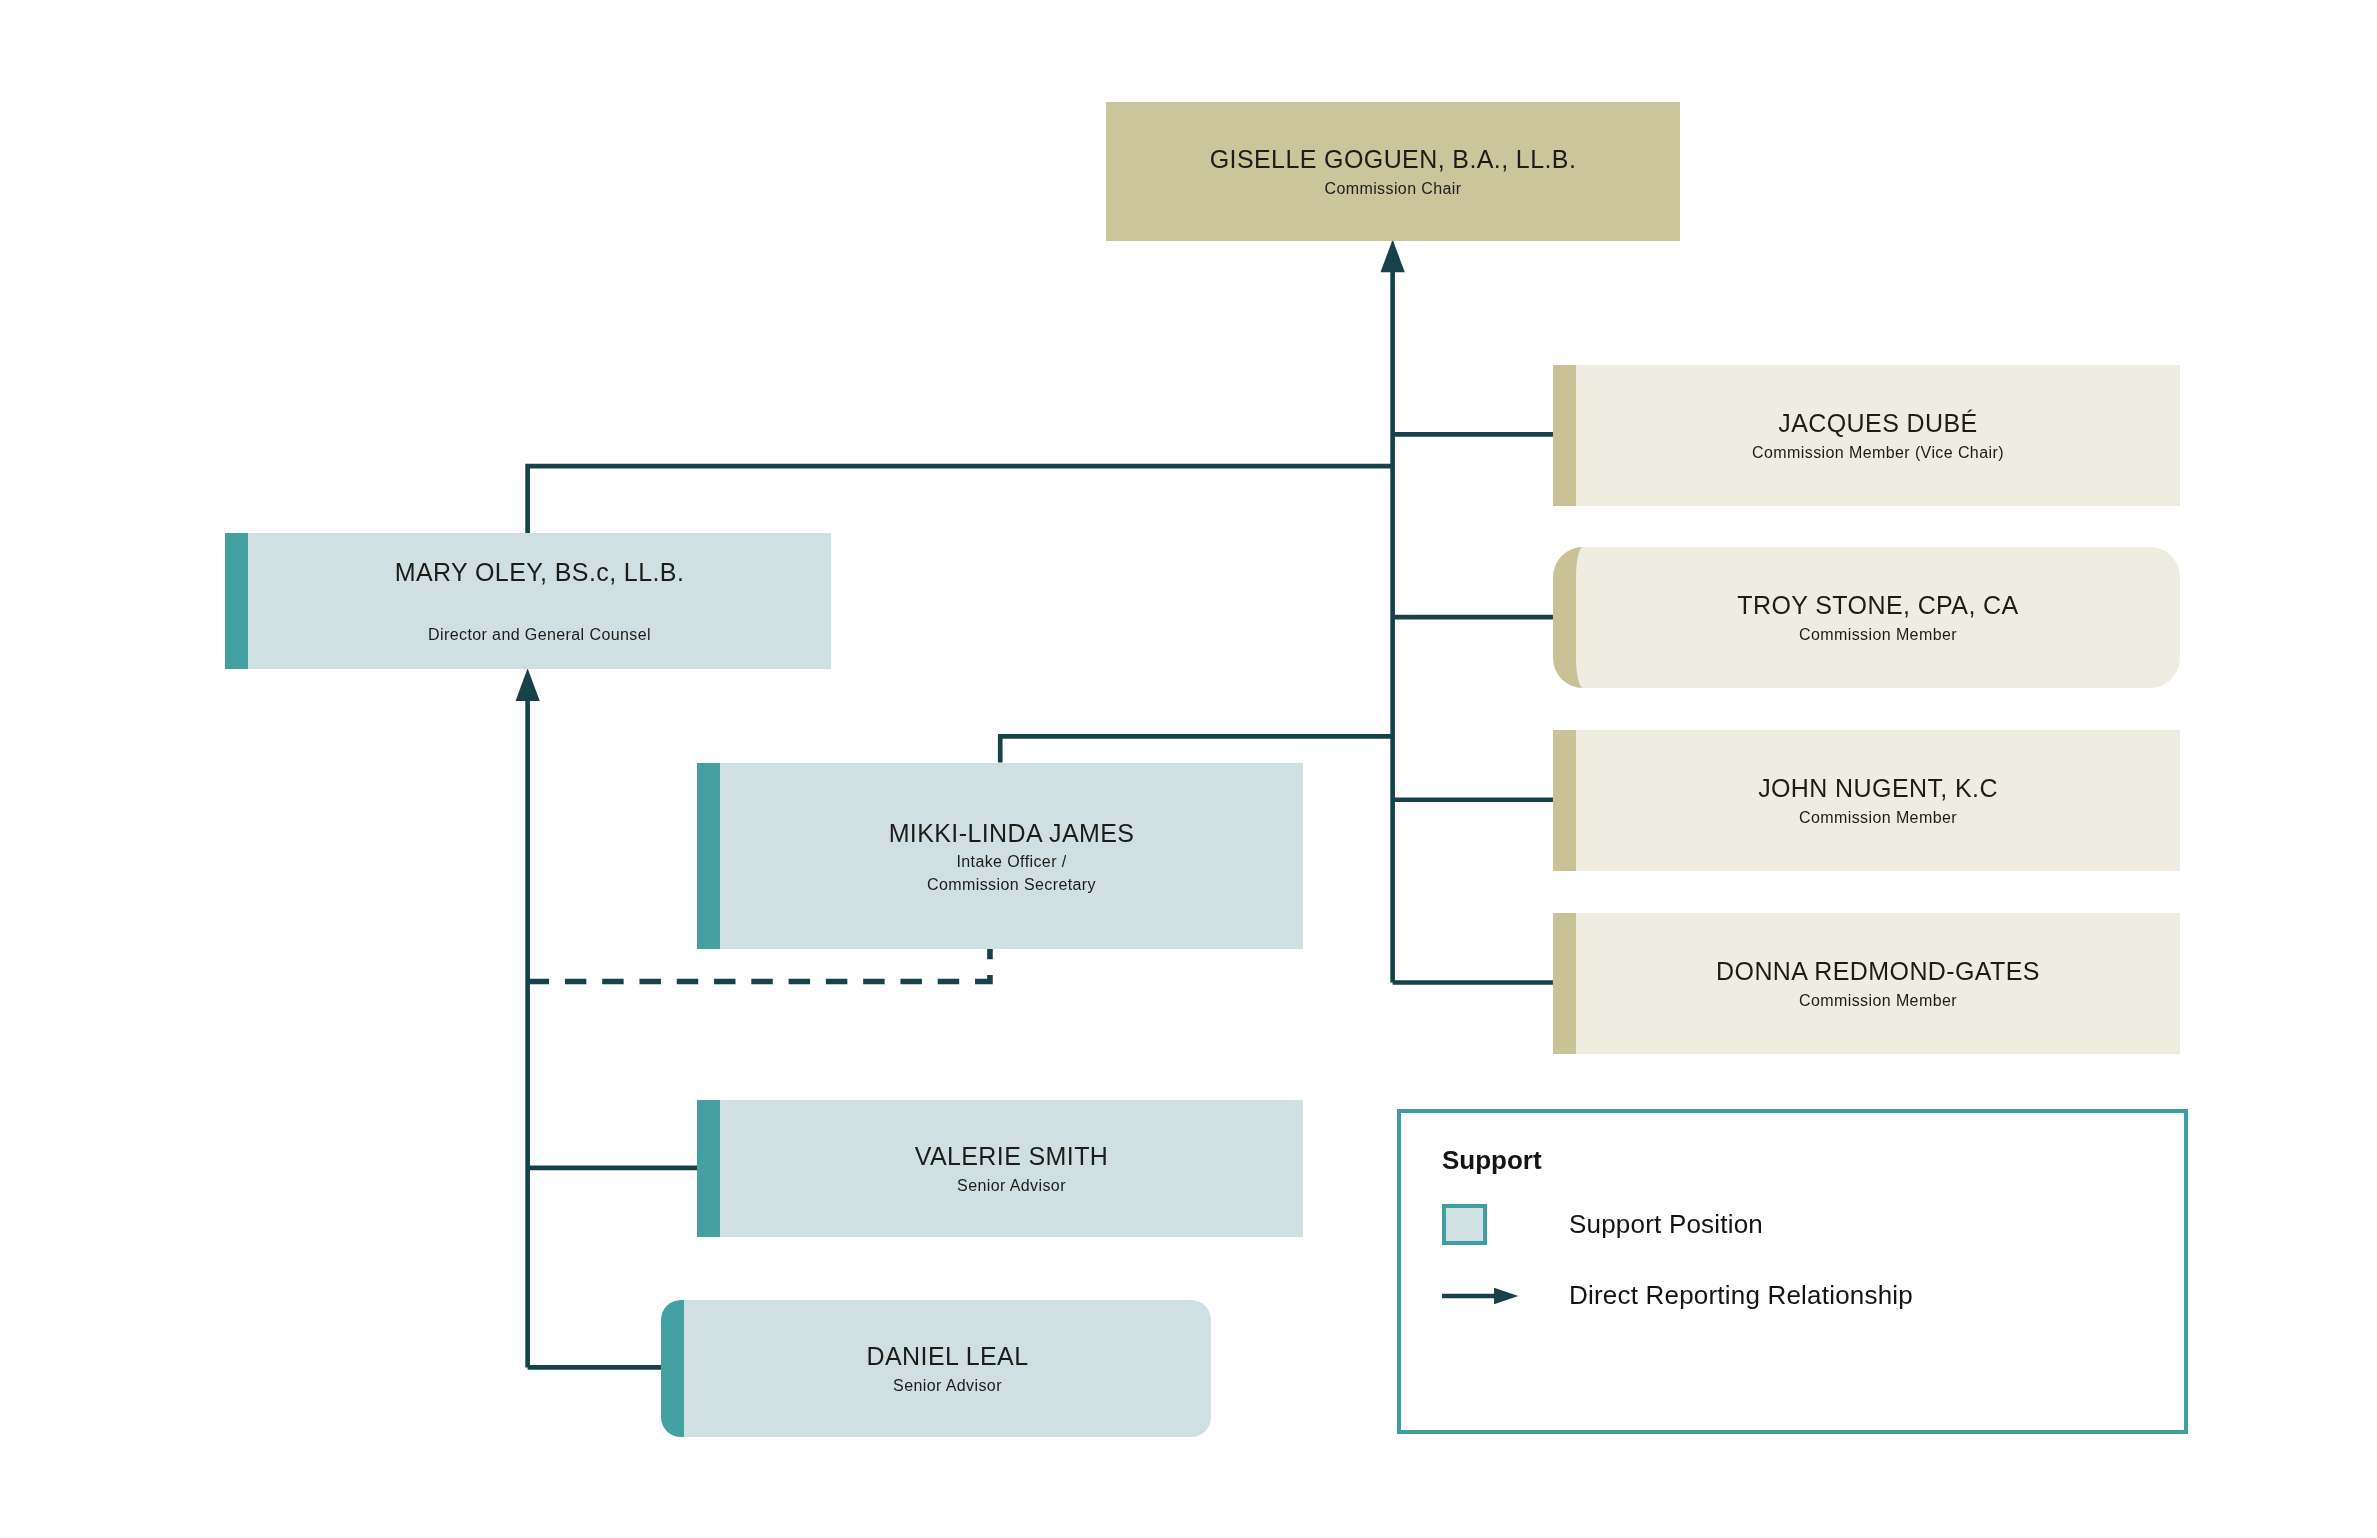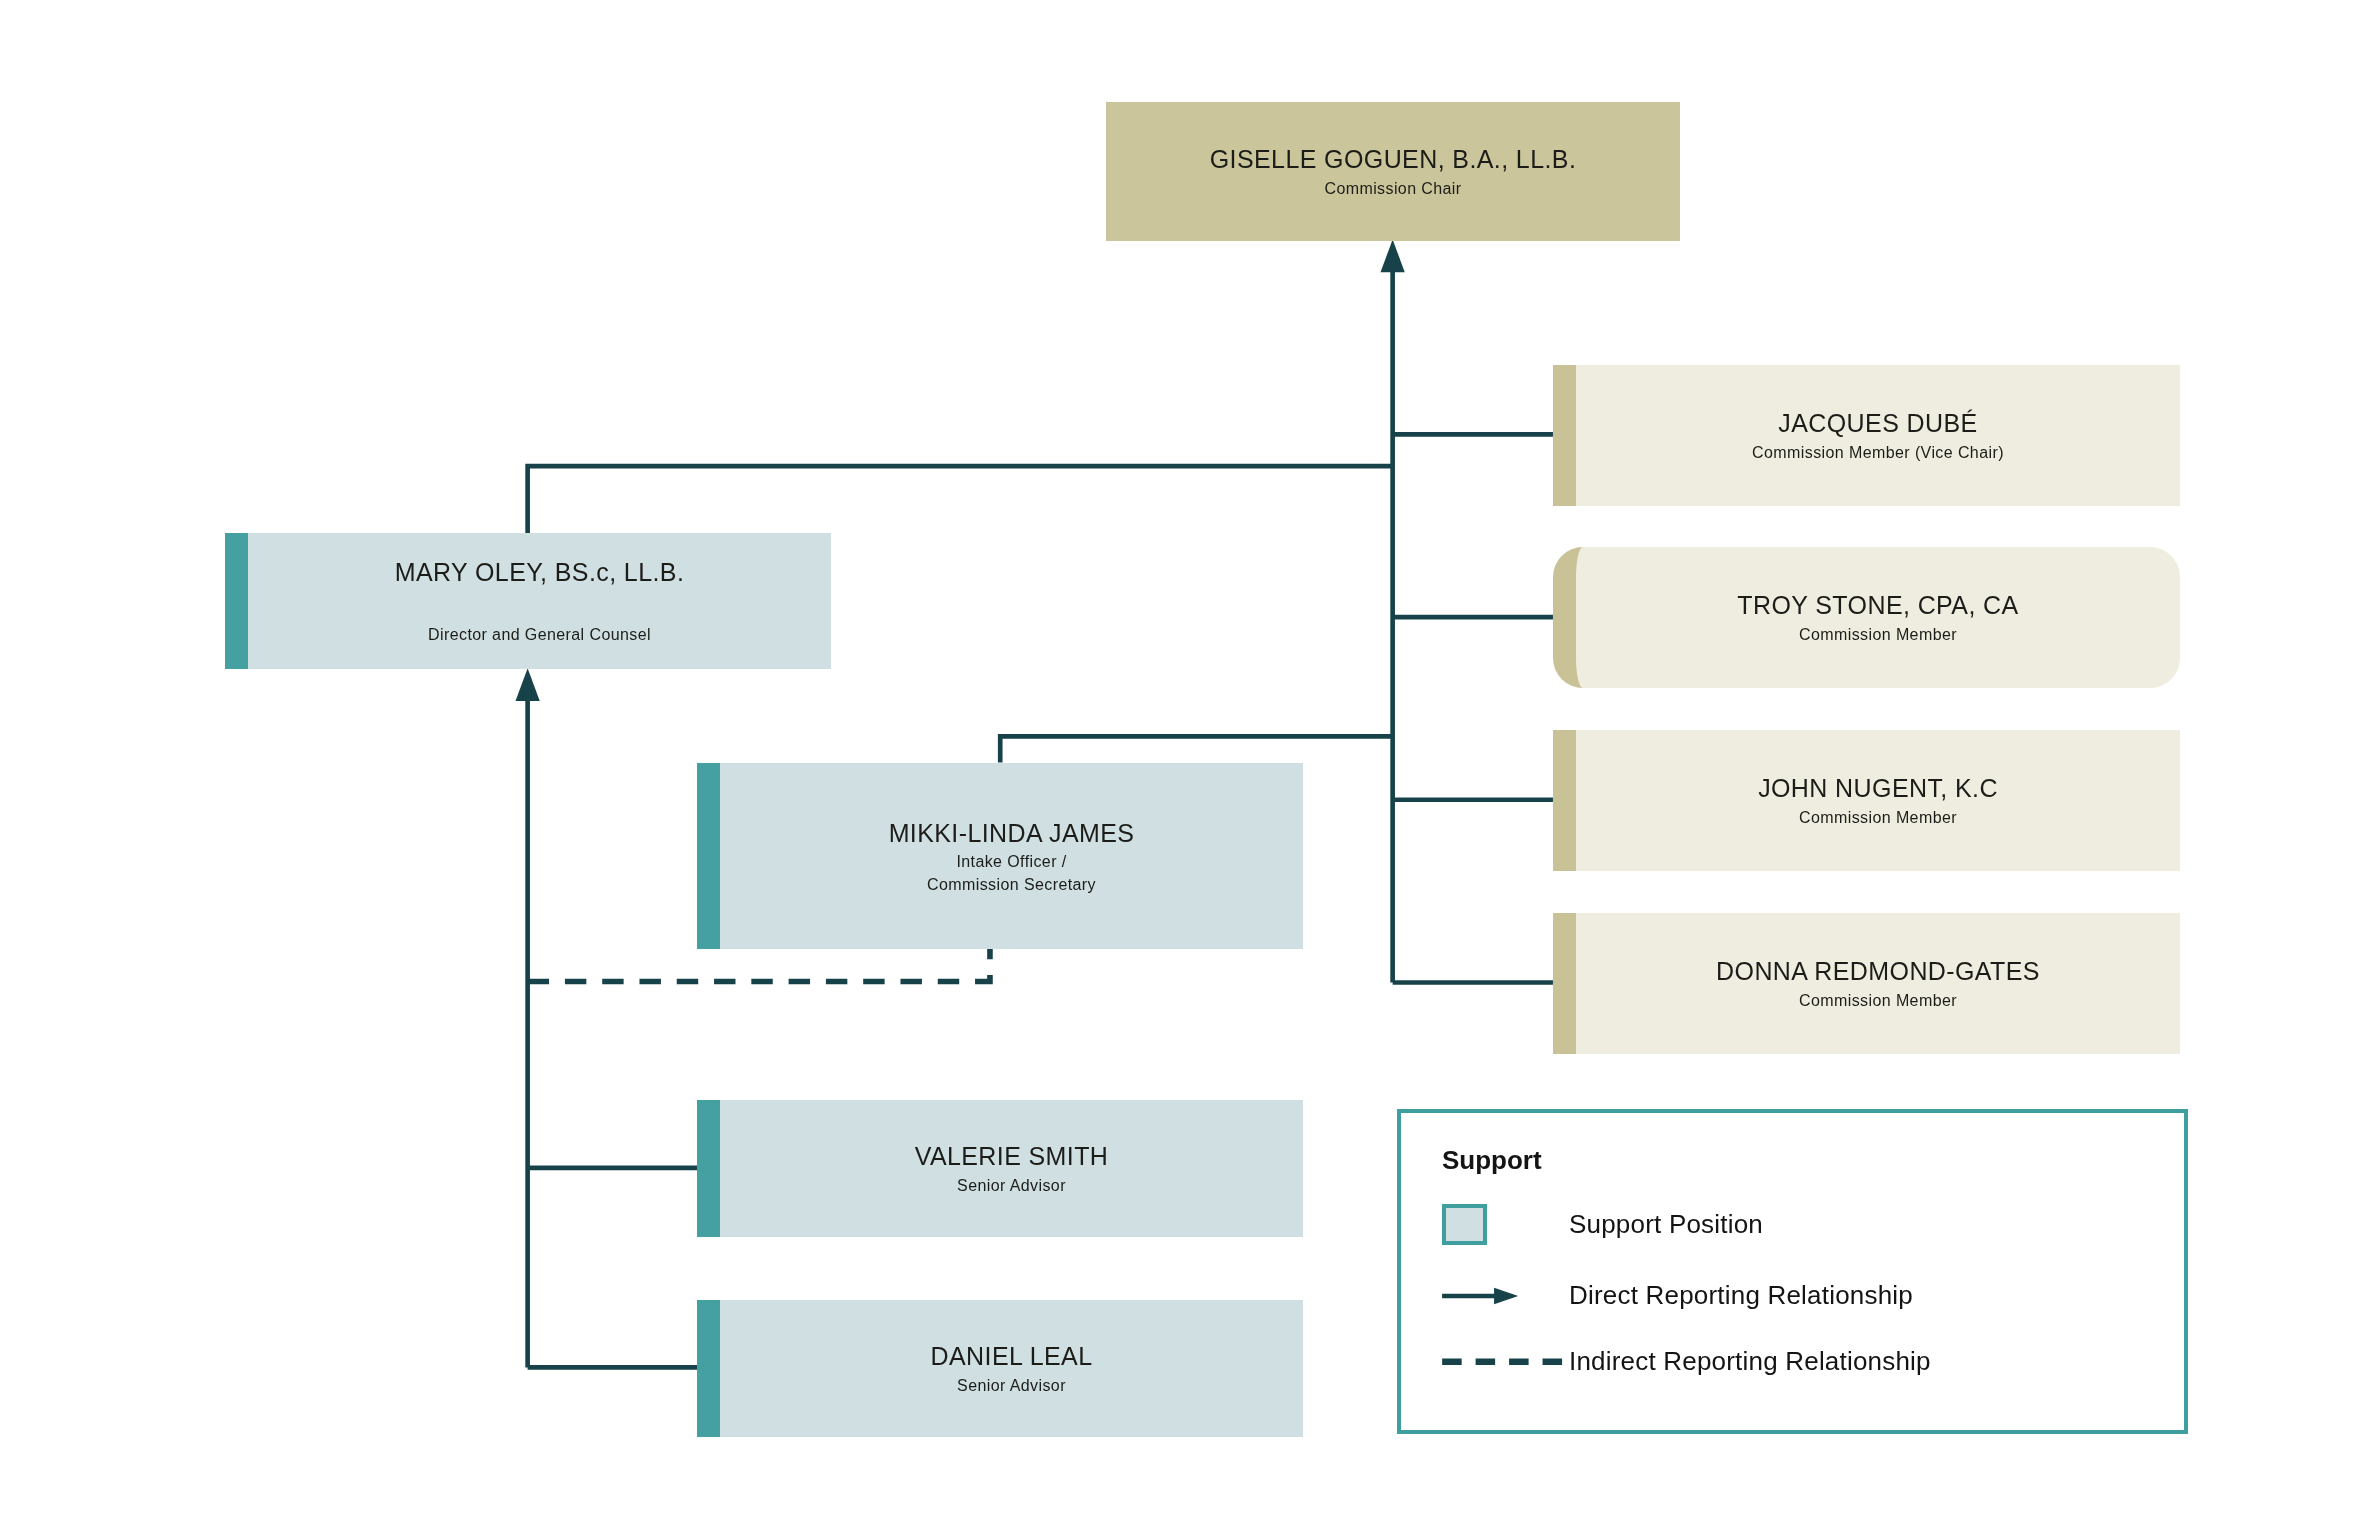--- a/index.html
+++ b/index.html
@@ -56,21 +56,21 @@
   .member.m2{top:730px;}
   .member.m3{top:913px;}
 
   .node.support{
     background:var(--support-fill);
     border-left:23px solid var(--support-accent);
   }
   .support.s-mary{left:225px;top:533px;width:606px;height:136px;gap:34px;}
   .support.s-mikki{left:697px;top:763px;width:606px;height:186px;}
   .support.s-valerie{left:697px;top:1100px;width:606px;height:137px;}
-  .support.s-daniel{left:697px;top:1300px;width:606px;height:137px;}
+  .support.s-daniel{left:661px;top:1300px;width:550px;height:137px;border-radius:20px;}
 
   .legend{
     position:absolute;
     left:1397px;top:1109px;width:791px;height:325px;
     background:#ffffff;
     border:4.7px solid var(--legend-border);
     padding:32px 28px 0 41px;
     color:var(--legend-text);
   }
   .legend-title{font-size:26px;font-weight:700;margin-bottom:28px;}
@@ -163,24 +163,16 @@
     <div class="legend-row">
       <div class="legend-symbol-cell">
         <svg width="80" height="26" viewBox="0 0 86 28">
           <line x1="0" y1="14" x2="58" y2="14" stroke="var(--line-color)" stroke-width="5"></line>
           <polygon points="56,5 56,23 82,14" fill="var(--line-color)"></polygon>
         </svg>
       </div>
       <div class="legend-label">Direct Reporting Relationship</div>
     </div>
 
-    <div class="legend-row">
-      <div class="legend-symbol-cell">
-        <svg width="123" height="9.3" viewBox="0 0 132 10">
-          <line x1="0" y1="5" x2="132" y2="5" stroke="var(--line-color)" stroke-width="7" stroke-dasharray="21 15"></line>
-        </svg>
-      </div>
-      <div class="legend-label">Indirect Reporting Relationship</div>
-    </div>
   </div>
 
 </div>
 
 
 </body></html>

